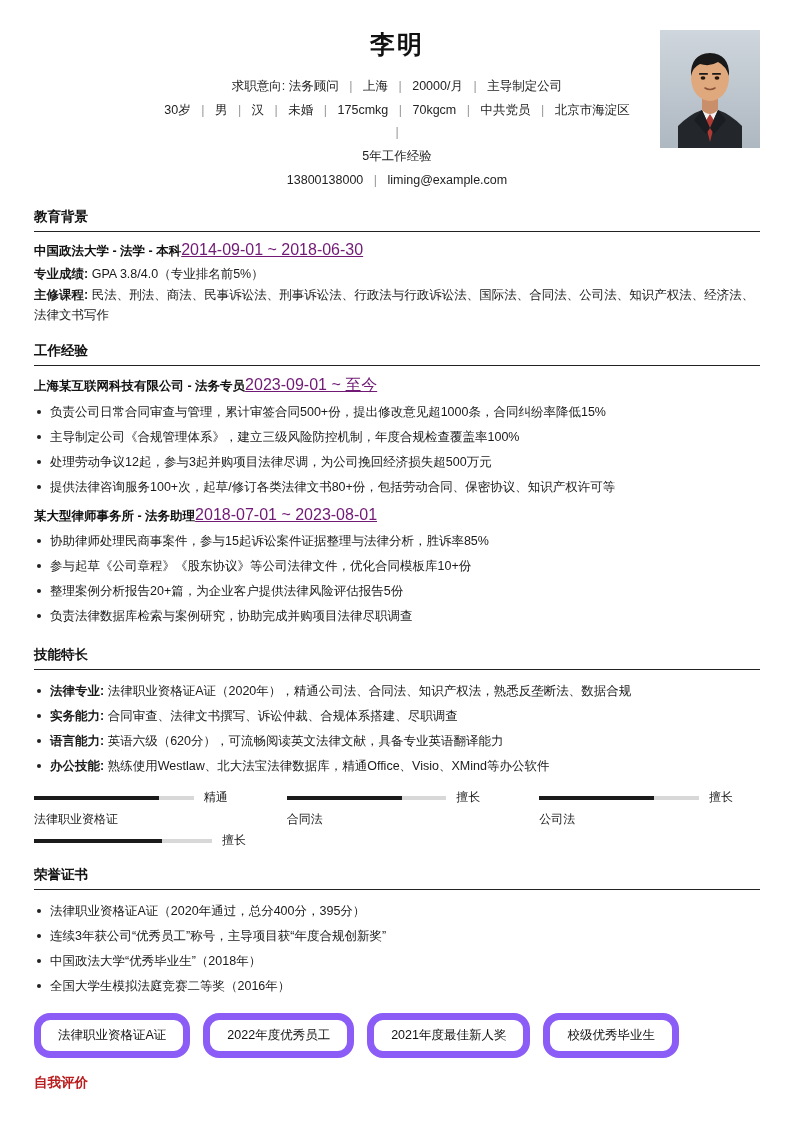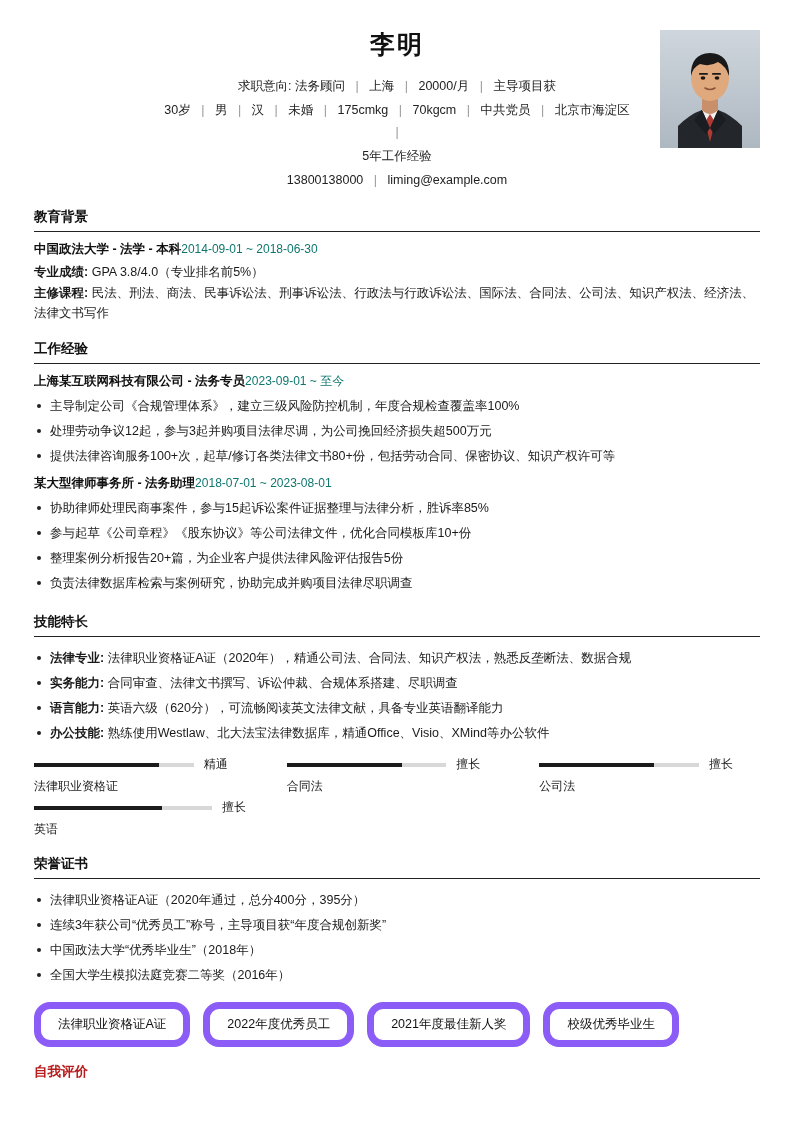--- a/index.html
+++ b/index.html
@@ -83,22 +83,23 @@
     display: flex;
     align-items: baseline;
     margin-bottom: 4px;
   }
   .entry-title {
     font-size: 12.5px;
     font-weight: bold;
     color: #111;
   }
   .entry-date {
-    font-size: 12px;
-    color: #0f766e;
+    font-size: 16px;
+    color: #701a75;
+    text-decoration: underline;
   }
   .kv {
     font-size: 12.5px;
     line-height: 20px;
     margin-bottom: 1px;
   }
   .kv b { font-weight: bold; }
 
   ul.bullets {
     list-style: none;
@@ -199,21 +200,21 @@
         <div class="name">李明</div>
 
         <div class="meta-line">
           <span class="meta-label">求职意向:</span>
           <span>法务顾问</span>
           <span class="sep">|</span>
           <span>上海</span>
           <span class="sep">|</span>
           <span>20000/月</span>
           <span class="sep">|</span>
-          <span>主导项目获</span>
+          <span>主导制定公司</span>
         </div>
 
         <div class="meta-line">
           <span>30岁</span>
           <span class="sep">|</span>
           <span>男</span>
           <span class="sep">|</span>
           <span>汉</span>
           <span class="sep">|</span>
           <span>未婚</span>
@@ -296,20 +297,21 @@
     <div class="section">
       <div class="section-title">工作经验</div>
       <div class="rule"></div>
 
       <div class="entry">
         <div class="entry-head">
           <div class="entry-title">上海某互联网科技有限公司 - 法务专员</div>
           <div class="entry-date">2023-09-01 ~ 至今</div>
         </div>
         <ul class="bullets">
+          <li>负责公司日常合同审查与管理，累计审签合同500+份，提出修改意见超1000条，合同纠纷率降低15%</li>
           <li>主导制定公司《合规管理体系》，建立三级风险防控机制，年度合规检查覆盖率100%</li>
           <li>处理劳动争议12起，参与3起并购项目法律尽调，为公司挽回经济损失超500万元</li>
           <li>提供法律咨询服务100+次，起草/修订各类法律文书80+份，包括劳动合同、保密协议、知识产权许可等</li>
         </ul>
       </div>
 
       <div class="entry">
         <div class="entry-head">
           <div class="entry-title">某大型律师事务所 - 法务助理</div>
           <div class="entry-date">2018-07-01 ~ 2023-08-01</div>
@@ -380,21 +382,20 @@
         </div>
 
         <div class="bar-row">
           <div class="bar-cell">
             <div class="bar-top">
               <div class="bar-track">
                 <div class="bar-fill" style="width:72%"></div>
               </div>
               <div class="bar-level">擅长</div>
             </div>
-            <div class="bar-name">英语</div>
           </div>
         </div>
       </div>
     </div>
 
     <div class="section">
       <div class="section-title">荣誉证书</div>
       <div class="rule"></div>
 
       <ul class="bullets">

